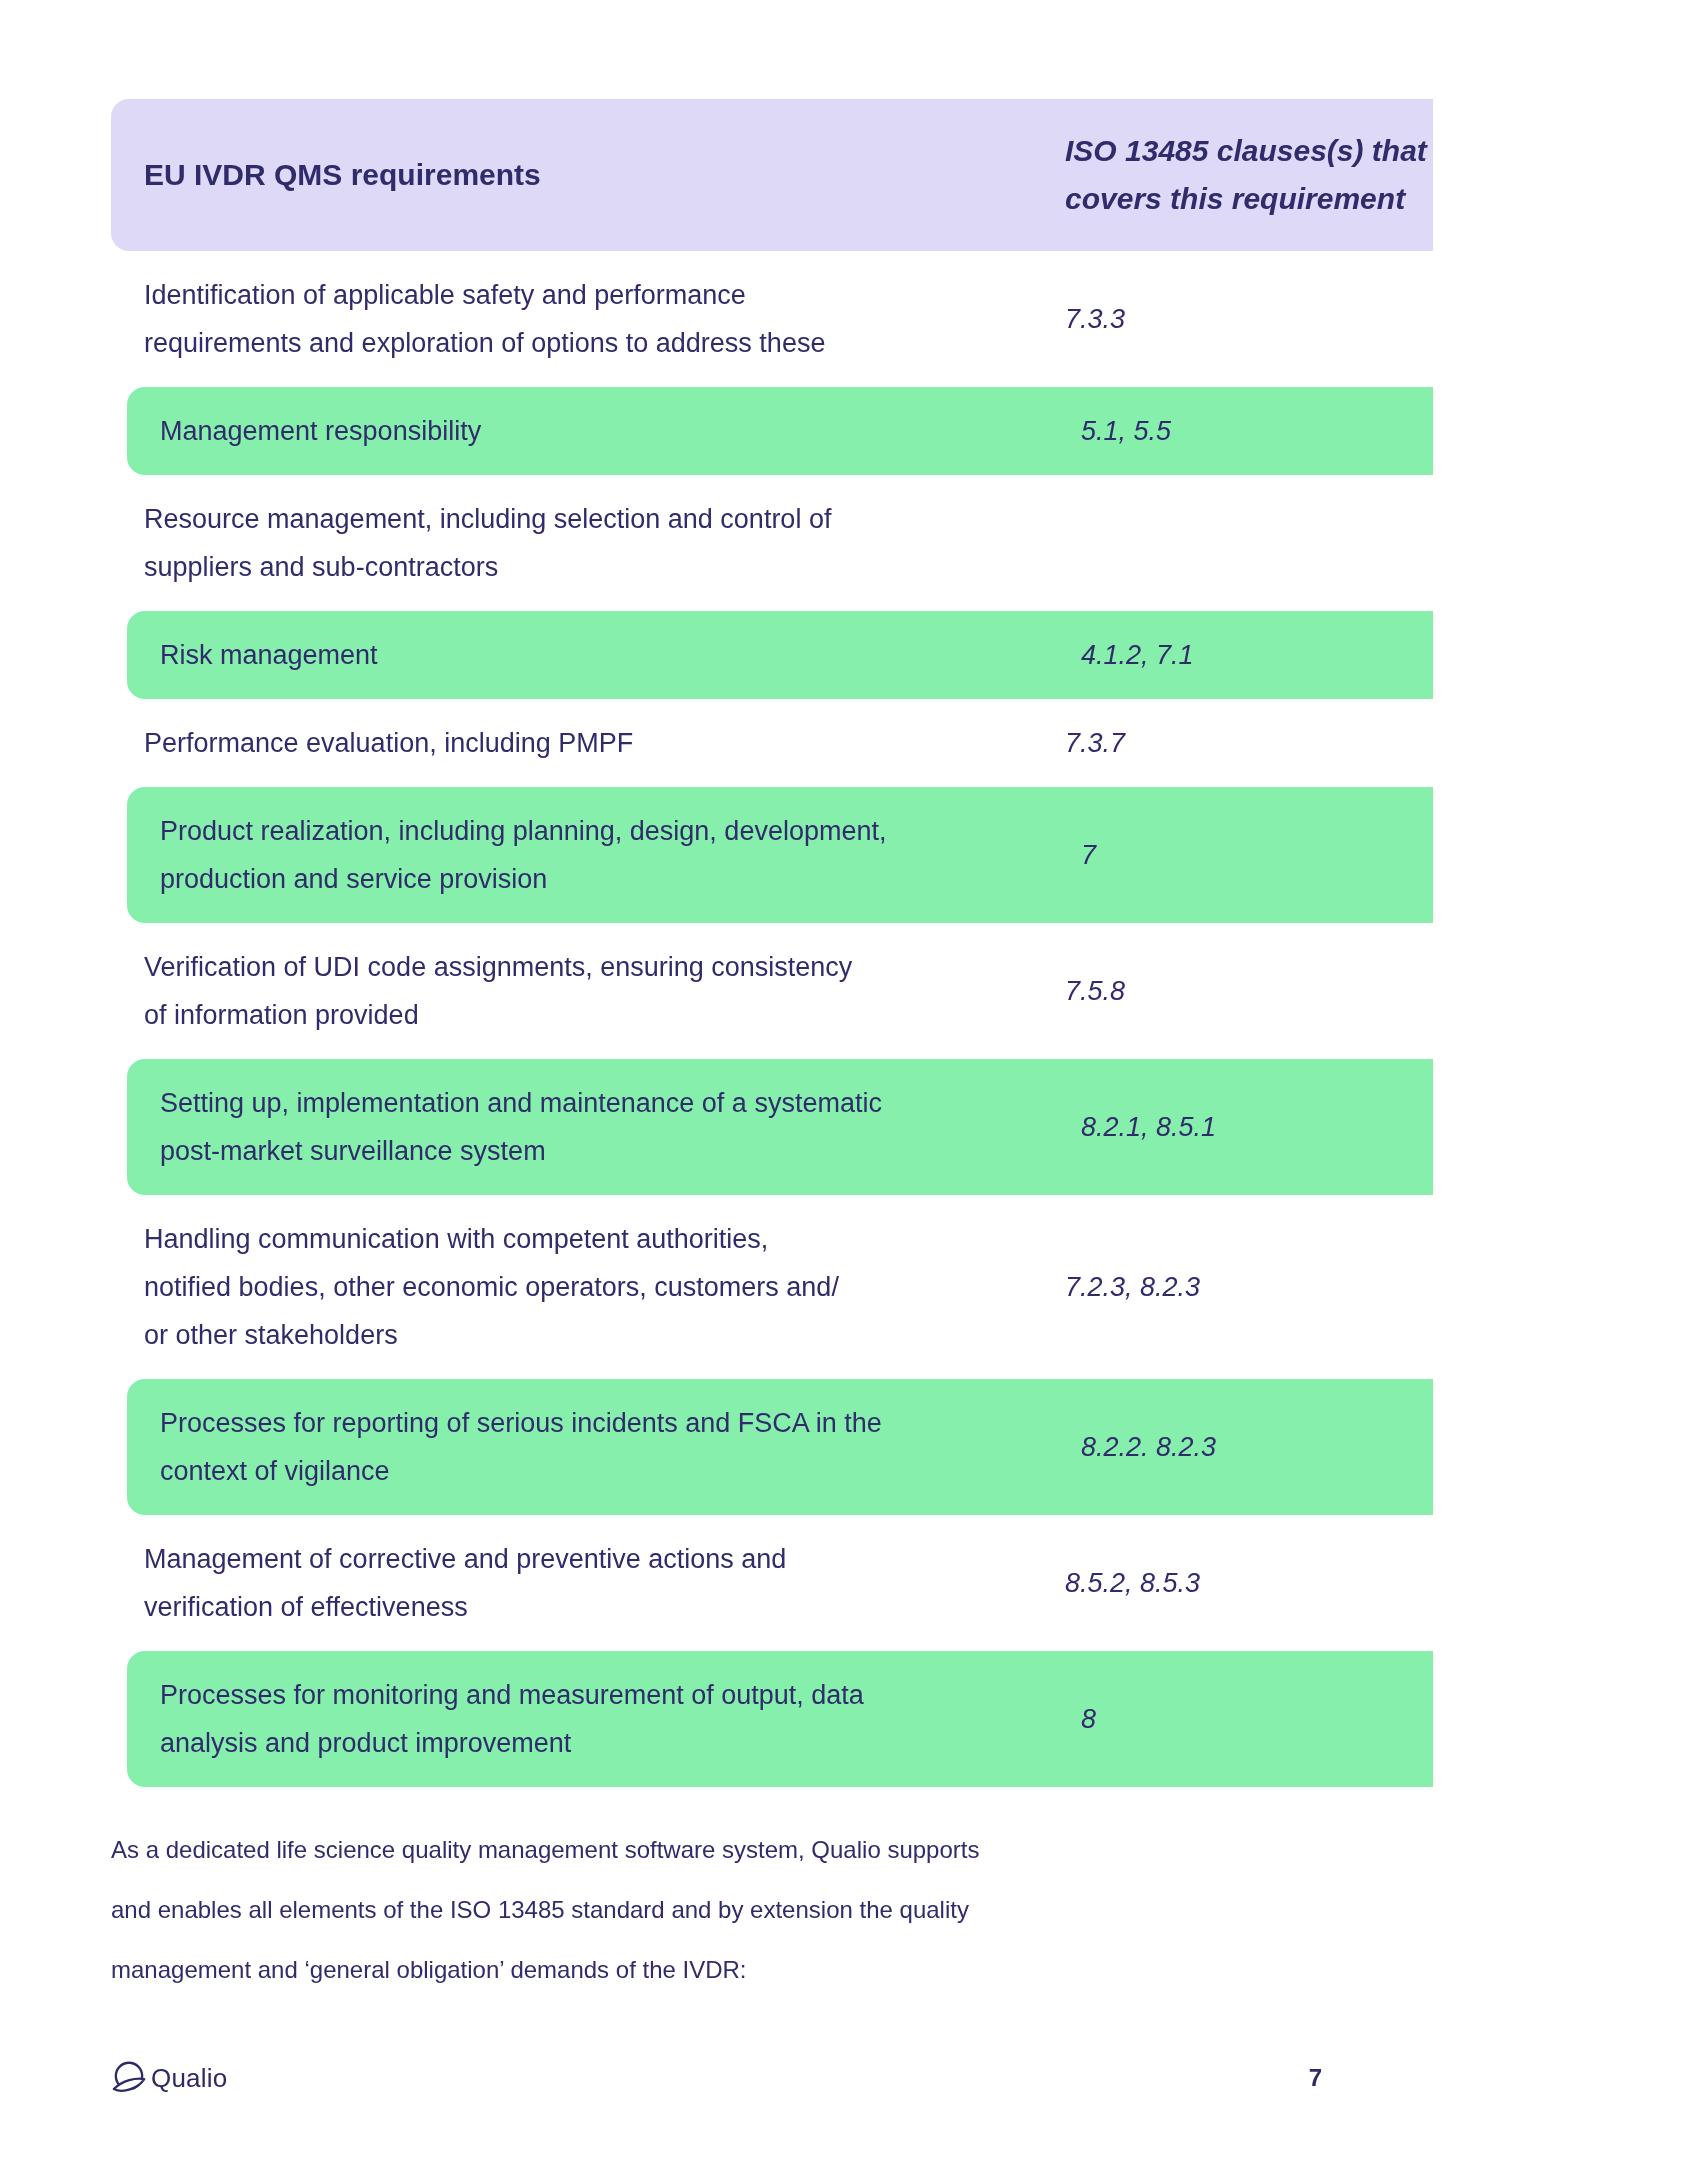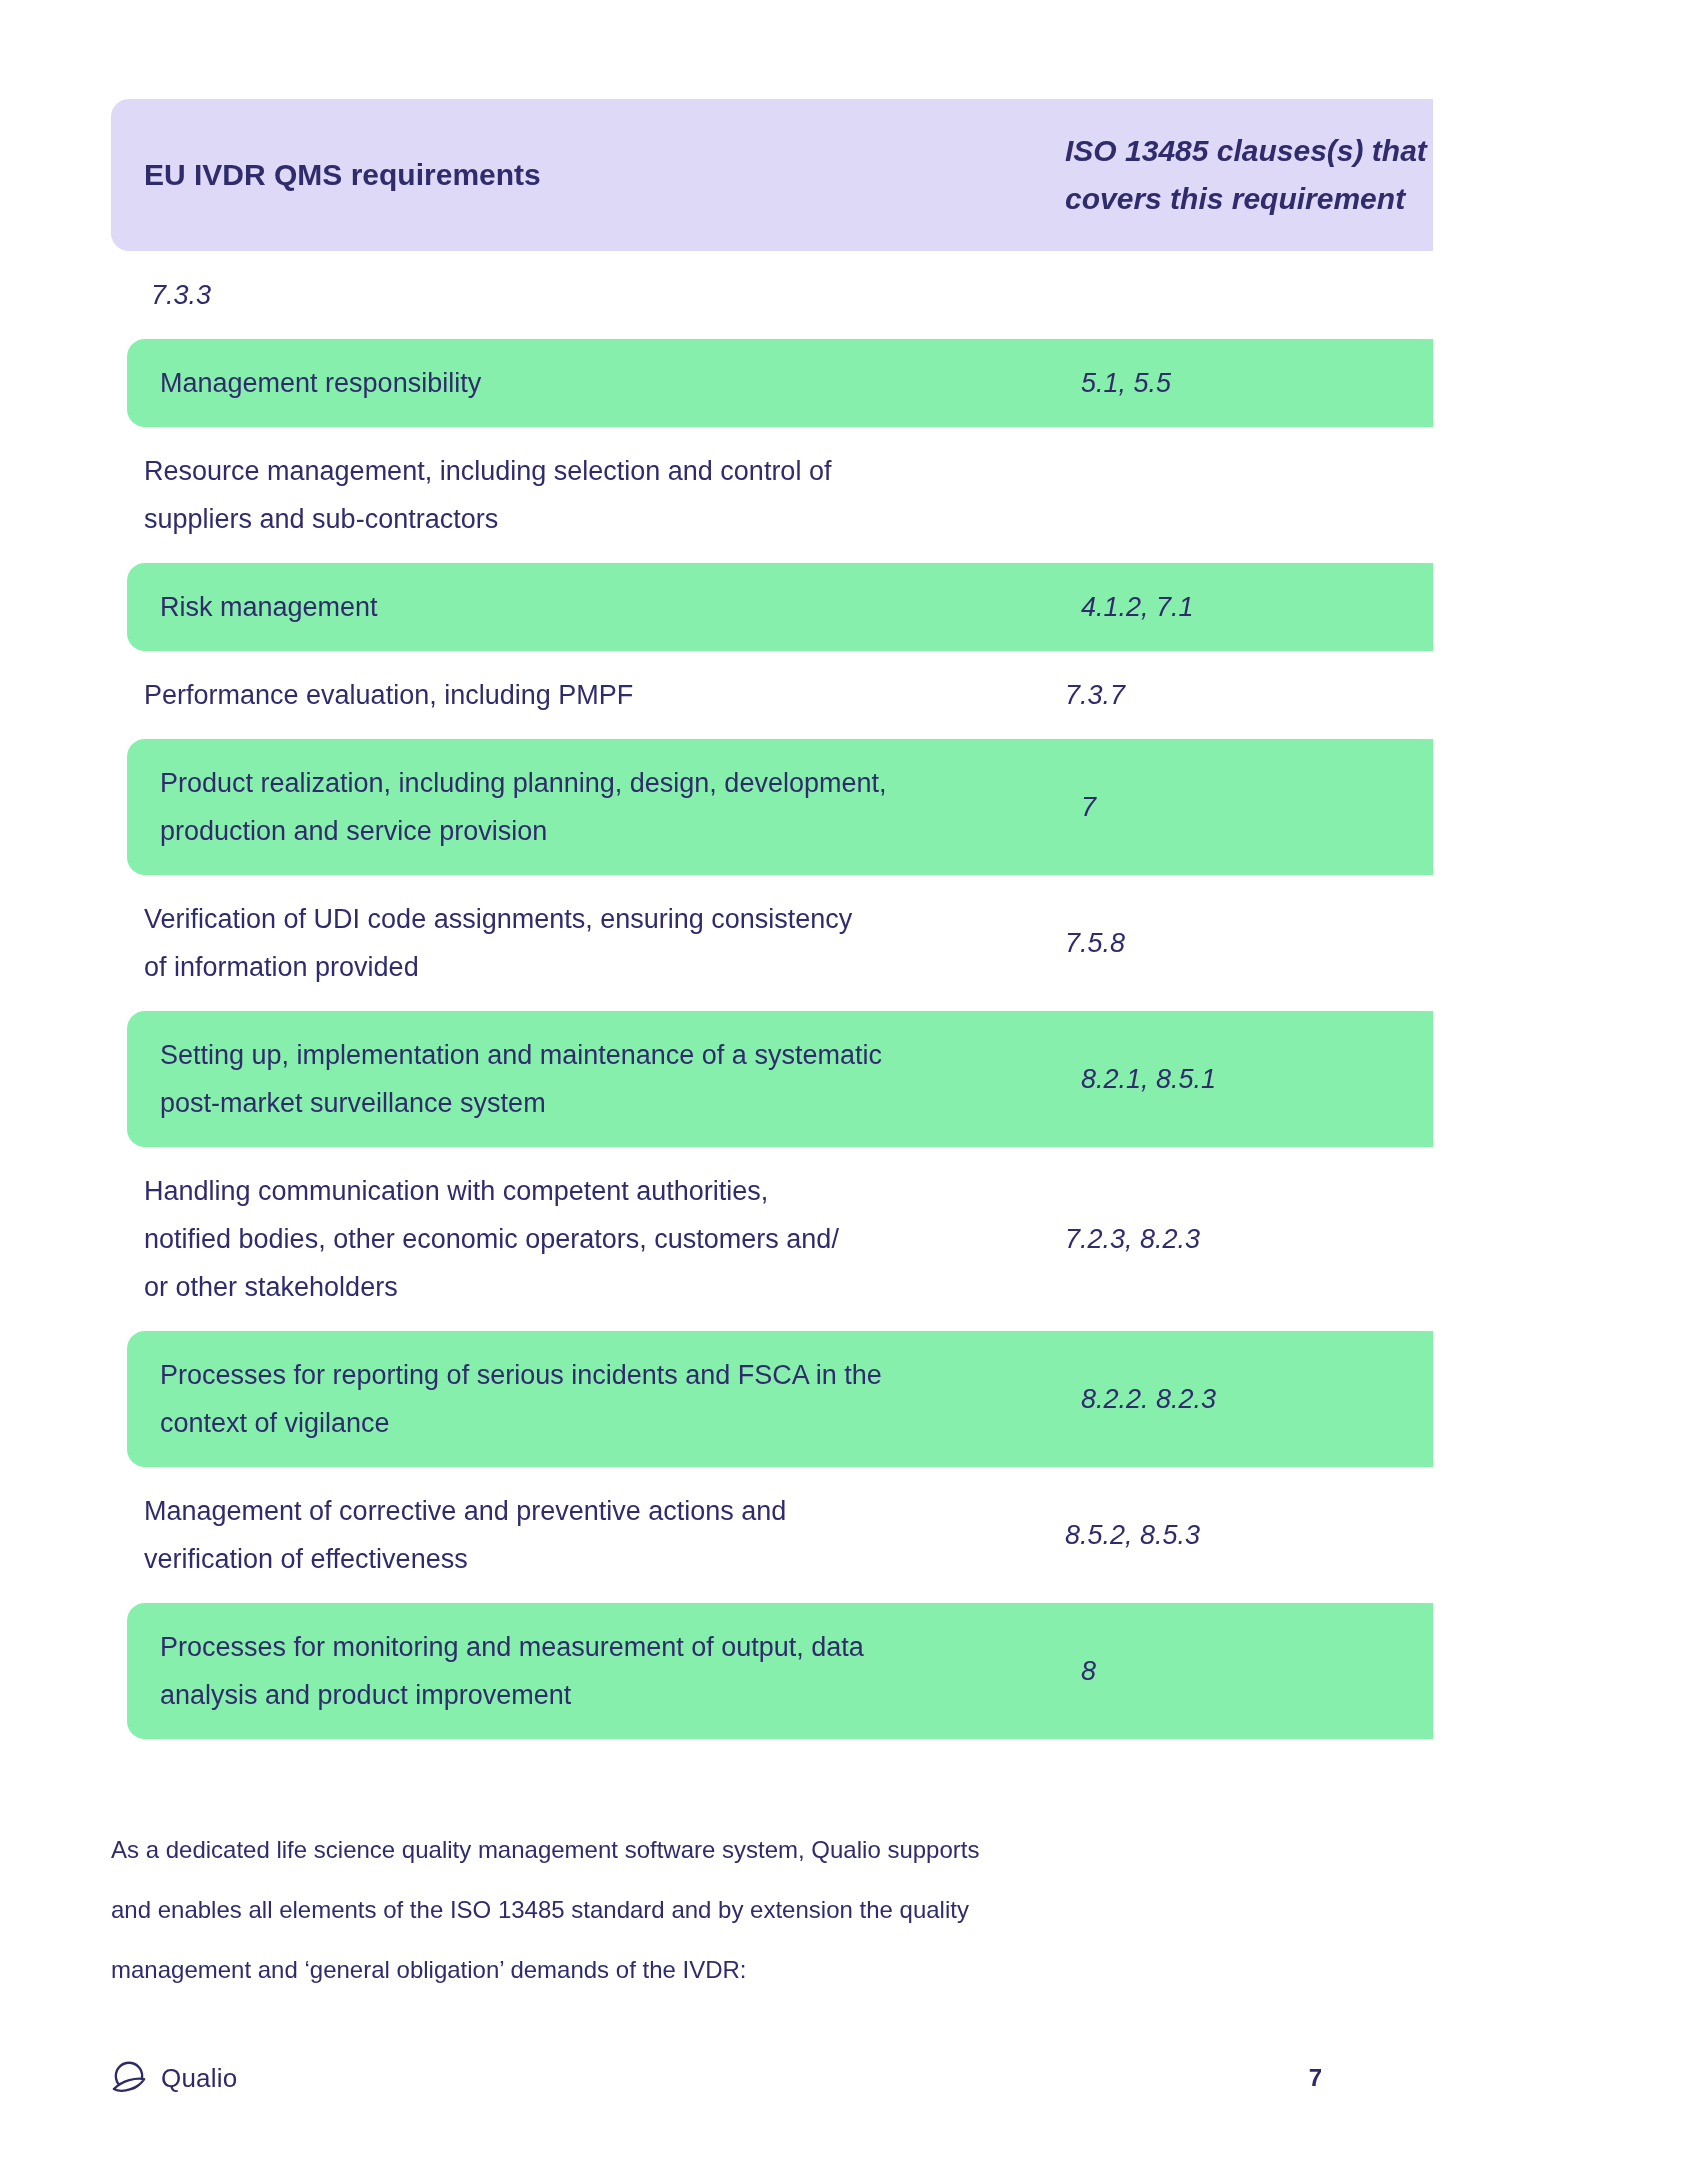--- a/index.html
+++ b/index.html
@@ -71,21 +71,21 @@
     left: 111px;
     right: 111px;
     top: 2059px;
     display: flex;
     align-items: center;
     justify-content: space-between;
   }
   .brand {
     display: flex;
     align-items: center;
-    gap: 14px;
+    gap: 4px;
   }
   .brand-name {
     font-size: 26px;
     font-weight: 500;
     letter-spacing: 0.2px;
     color: #2e2a66;
   }
   .pagenum {
     font-size: 24px;
     font-weight: 700;
@@ -98,20 +98,22 @@
 <div class="page">
 
   <section class="table-wrap">
     <header class="thead">
       <div class="th col1">EU IVDR QMS requirements</div>
       <div class="th col2">ISO 13485 clauses(s) that
 covers this requirement</div>
     </header>
     <div>
         <div class="row">
+          <div class="cell col1">Identification of applicable safety and performance
+requirements and exploration of options to address these</div>
           <div class="cell col2">7.3.3</div>
         </div>
         <div class="row alt">
           <div class="cell col1">Management responsibility</div>
           <div class="cell col2">5.1, 5.5</div>
         </div>
         <div class="row">
           <div class="cell col1">Resource management, including selection and control of
 suppliers and sub-contractors</div>
         </div>

